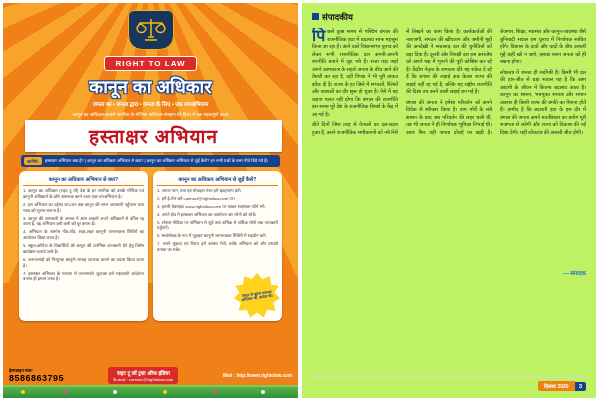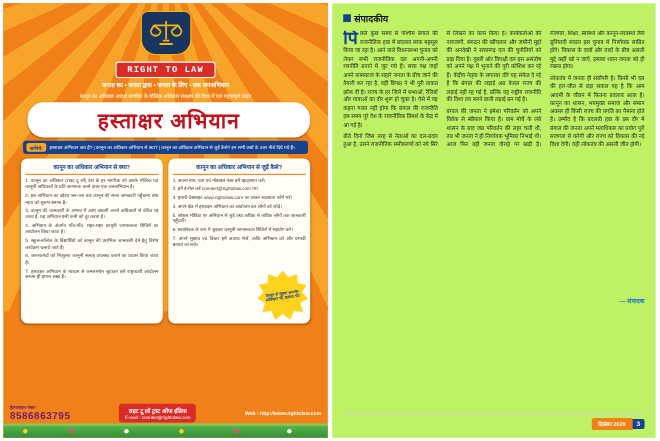--- a/index.html
+++ b/index.html
@@ -12,27 +12,27 @@
   .left-page .rays { position:absolute; inset:-40px -40px 0 -40px; height:320px;
     background:repeating-conic-gradient(from -90deg at 50% 0%, #f9a72b 0deg 7deg, #f08119 7deg 14deg);
     opacity:.9; }
   .left-content { position:relative; z-index:2; padding:5px 8px 0 8px; text-align:center; }
 
   .emblem { width:46px; height:40px; margin:2px auto 2px auto; background:#17355e;
     border:1.5px solid #f2b50e; border-radius:6px 6px 14px 14px;
     display:flex; align-items:center; justify-content:center; }
   .rtl-banner { display:inline-block; background:#d92b27; border:1px solid #fff;
     color:#fff; font-weight:bold; font-size:8px; letter-spacing:1px;
-    padding:2px 10px; border-radius:3px; margin-top:2px;font-family:Liberation Mono, monospace; }
+    padding:2px 10px; border-radius:3px; margin-top:2px; }
   .poster-title { font-size:18px; font-weight:800; color:#fff; margin-top:3px;
     text-shadow:1px 1px 0 #16418c, -1px -1px 0 #16418c, 1px -1px 0 #16418c, -1px 1px 0 #16418c; }
   .tagline { font-size:5.5px; font-weight:bold; color:#fff; margin-top:2px; }
   .subtitle { font-size:4.6px; color:#fff; margin-top:3px; }
 
-  .campaign-box { background:#fff; border-radius:15px; margin:3px 8px 0 14px;
+  .campaign-box { background:#fff; border-radius:1px; margin:3px 8px 0 14px;
     padding:3px 2px; box-shadow:0 1px 2px rgba(0,0,0,.35); }
   .campaign-title { font-size:19px; font-weight:800; color:#c1121f; letter-spacing:1px; }
 
   .blue-banner { display:flex; align-items:center; gap:3px; background:#16418c;
     border-radius:3px; margin:3px 10px 0 10px; padding:2px 3px; text-align:left; }
   .blue-banner .tag { background:#f7a723; color:#16418c; font-weight:bold;
     font-size:4.4px; padding:1px 3px; border-radius:2px; flex:none; }
   .blue-banner .txt { color:#fff; font-size:4.2px; line-height:1.35; }
 
   .boxes-row { display:flex; gap:5px; margin:4px 8px 0 8px; text-align:left; }
@@ -44,21 +44,21 @@
     text-align:justify; margin-bottom:2px; }
   .starburst { position:absolute; right:2px; bottom:2px; width:46px; height:46px;
     background:#ffd21f;
     clip-path:polygon(50% 0%,61% 13%,78% 7%,80% 25%,97% 28%,88% 43%,100% 55%,85% 64%,90% 82%,72% 80%,65% 97%,50% 86%,35% 97%,28% 80%,10% 82%,15% 64%,0% 55%,12% 43%,3% 28%,20% 25%,22% 7%,39% 13%);
     display:flex; align-items:center; justify-content:center; }
   .starburst span { width:34px; font-size:3.6px; font-weight:bold; color:#16418c;
     text-align:center; transform:rotate(-8deg); line-height:1.25; }
 
   .poster-footer { position:absolute; left:0; right:0; bottom:14px; z-index:3;
     display:flex; align-items:center; justify-content:space-between; padding:0 6px; }
-  .helpline { text-align:left; color:#701a75; }
+  .helpline { text-align:left; color:#000000; }
   .helpline .lbl { font-size:4.2px; font-weight:bold; }
   .helpline .num { font-size:9px; font-weight:800; letter-spacing:.5px; }
   .org-box { background:#d92b27; border-radius:3px; color:#fff; padding:2px 5px; text-align:center; }
   .org-box .org { font-size:5.4px; font-weight:bold; }
   .org-box .mail { font-size:4.2px; }
   .web { color:#fff; font-size:4.6px; font-weight:bold; }
 
   .grass { position:absolute; left:0; right:0; bottom:0; height:13px; z-index:2;
     background:linear-gradient(#58b447,#2f8f3a); border-top:2px solid #7ccb5f; }
   .grass i { position:absolute; bottom:4px; width:4px; height:4px; border-radius:50%; }
@@ -118,20 +118,21 @@
             <line x1="16" y1="3" x2="16" y2="20"></line>
             <line x1="5" y1="7" x2="27" y2="7"></line>
             <path d="M2 12 a4.5 4.5 0 0 0 9 0 M2 12 L5 7 M11 12 L5 7"></path>
             <path d="M21 12 a4.5 4.5 0 0 0 9 0 M21 12 L27 7 M30 12 L27 7"></path>
             <line x1="10" y1="24" x2="22" y2="24"></line>
             <line x1="13" y1="21" x2="19" y2="21"></line>
           </g>
         </svg>
       </div>
       <div class="rtl-banner" data-bind="left_page.logo_banner">RIGHT TO LAW</div>
+      <div class="poster-title" data-bind="left_page.title">कानून का अधिकार</div>
       <div class="tagline" data-bind="left_page.tagline">जनता का • जनता द्वारा • जनता के लिए • एक जनअभियान</div>
       <div class="subtitle" data-bind="left_page.subtitle">कानून का अधिकार आदर्श नागरिक के मौलिक अधिकार संरक्षण की दिशा में एक महत्वपूर्ण कदम</div>
 
       <div class="campaign-box">
         <div class="campaign-title" data-bind="left_page.campaign_title">हस्ताक्षर अभियान</div>
       </div>
 
       <div class="blue-banner">
         <span class="tag" data-bind="left_page.banner.tag">जानिये:</span>
         <span class="txt" data-bind="left_page.banner.text">हस्ताक्षर अभियान क्या है? | कानून का अधिकार अभियान से क्या? | कानून का अधिकार अभियान से जुड़ें कैसे? इन सभी प्रश्नों के उत्तर नीचे दिये गये हैं।</span>

